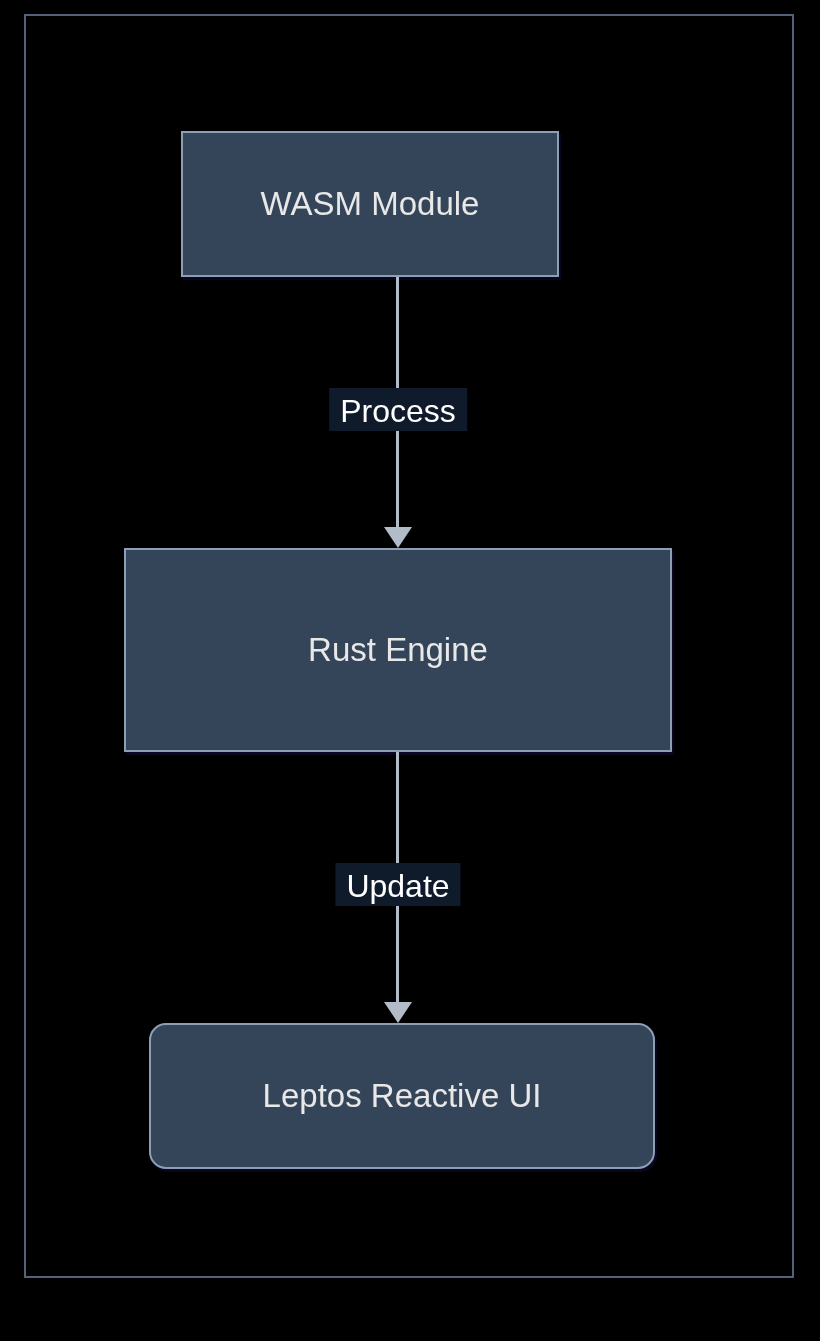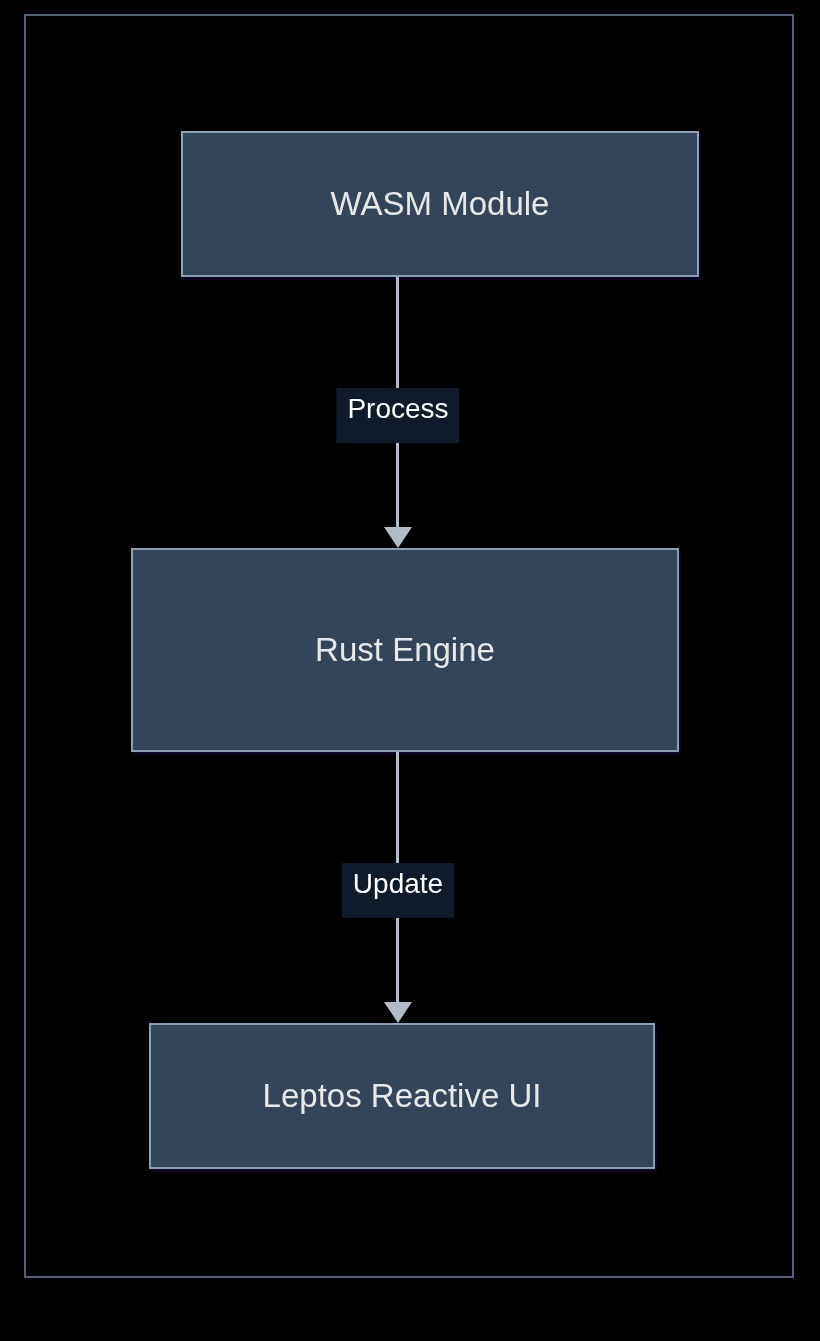--- a/index.html
+++ b/index.html
@@ -40,23 +40,23 @@
     border: 2px solid var(--node-border);
     color: var(--node-text);
     display: flex;
     flex-direction: column;
     align-items: center;
     justify-content: center;
     text-align: center;
     font-size: 33px;
     box-shadow: 2px 3px 0 rgba(20, 10, 60, 0.55);
   }
-  .node-wasm   { left: 181px; top: 131px;  width: 518px; height: 146px; align-items: center; }
-  .node-engine { left: 124px; top: 548px;  width: 548px; height: 204px; line-height: 58px; margin-left: 7px; }
-  .node-leptos { left: 149px; top: 1023px; width: 506px; height: 146px; }
+  .node-wasm   { left: 181px; top: 131px;  width: 378px; height: 146px; align-items: center; }
+  .node-engine { left: 124px; top: 548px;  width: 548px; height: 204px; line-height: 58px; }
+  .node-leptos { left: 149px; top: 1023px; width: 506px; height: 146px; border-radius: 17px; }
 
   .edge-line {
     position: absolute;
     left: 396px;
     width: 3px;
     background: var(--arrow);
   }
   .edge-line-1 { top: 277px; height: 253px; }
   .edge-line-2 { top: 752px; height: 252px; }
 
@@ -71,22 +71,22 @@
   }
   .arrowhead-1 { top: 527px; }
   .arrowhead-2 { top: 1002px; }
 
   .edge-label {
     position: absolute;
     left: 398px;
     transform: translateX(-50%);
     background: var(--edge-label-bg);
     color: var(--edge-label-text);
-    font-size: 28px;
-    padding: 5px 11px 18px 11px;
+    font-size: 32px;
+    padding: 5px 11px 1px 11px;
     white-space: nowrap;
   }
   .edge-label-1 { top: 388px; }
   .edge-label-2 { top: 863px; text-align: right; }
 </style>
 </head>
 <body>
 
 <div class="canvas">
 

